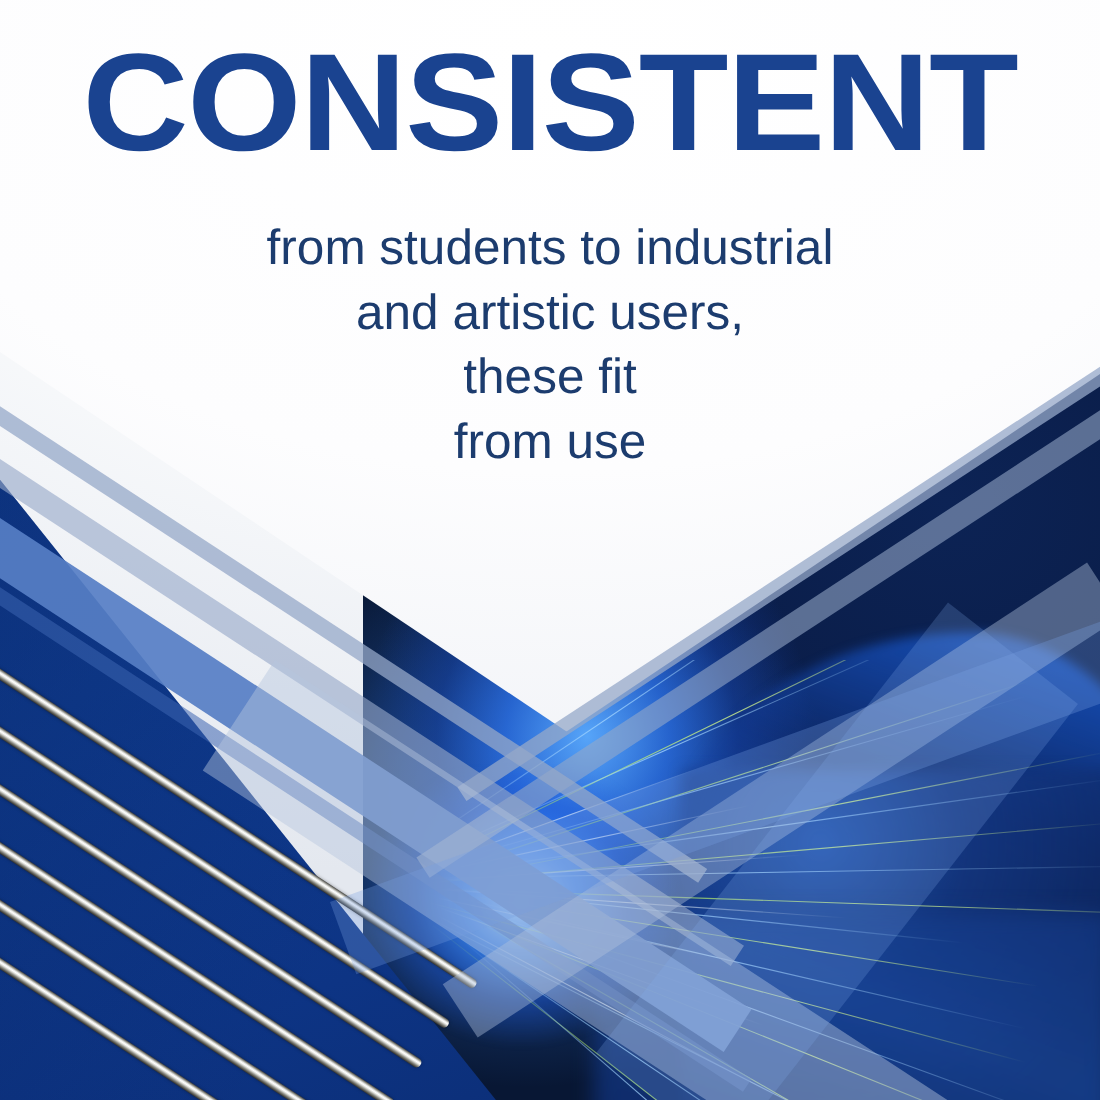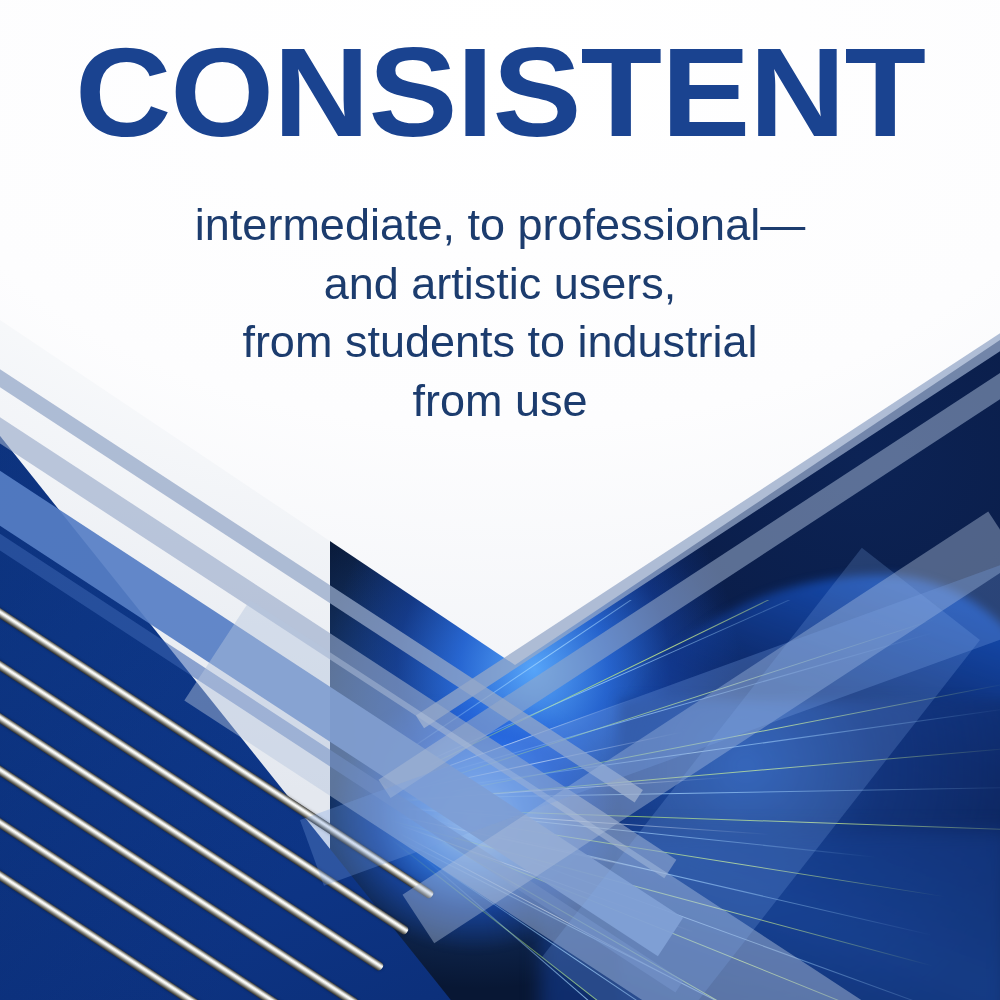--- a/index.html
+++ b/index.html
@@ -246,20 +246,20 @@
 
   <div class="glass-a"></div>
   <div class="glass-b"></div>
   <div class="glass-c"></div>
   <div class="glass-d"></div>
 
   <div class="copy">
     <h1 class="headline">CONSISTENT</h1>
 
     <div class="subcopy">
-      <span class="ln">intermediate, to professional—</span>
+      <span class="ln">from students to industrial</span>
       <span class="ln">and artistic users,</span>
-      <span class="ln">from students to industrial</span>
+      <span class="ln">these fit</span>
       <span class="ln">from use</span>
     </div>
   </div>
 
 </div>
 
 </body></html>

